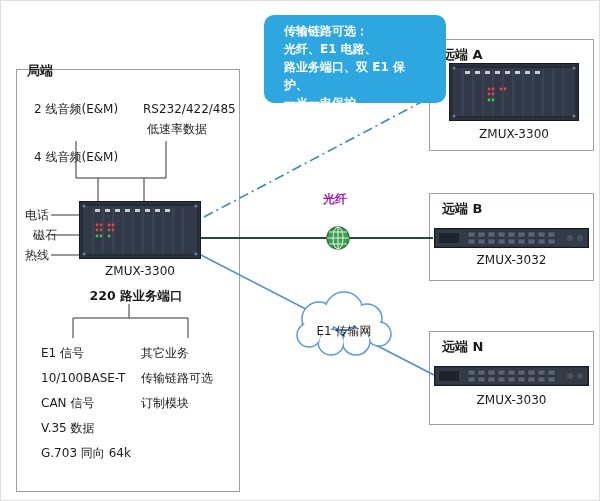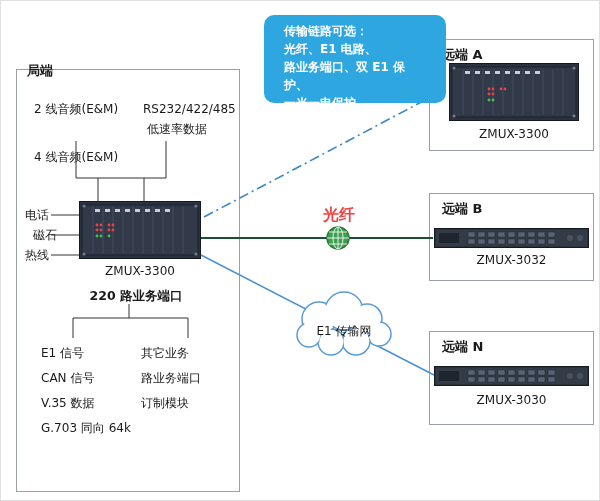--- a/index.html
+++ b/index.html
@@ -11,21 +11,21 @@
   .abs{position:absolute;}
   .txt{font-size:12px;line-height:15px;white-space:nowrap;}
   .bold{font-weight:bold;}
   .box{border:1px solid #9aa0a6;background:#ffffff;z-index:1;}
   .center{text-align:center;}
   .overlay{position:absolute;left:0;top:0;width:600px;height:501px;z-index:2;pointer-events:none;}
   .callout{
     left:263px;top:14px;width:142px;height:74px;background:#2ea7e0;border-radius:10px;
     color:#fff;font-size:12px;font-weight:bold;line-height:18px;padding:7px 20px;z-index:3;
   }
-  .fiber-label{left:322px;top:204px;color:#ef4444;font-weight:bold;font-size:16px;z-index:3;}
+  .fiber-label{left:322px;top:190px;color:#a21caf;font-weight:bold;font-size:12px;z-index:3;}
   .cloud-label{left:300px;top:322px;width:86px;text-align:center;font-size:12px;z-index:3;}
   .device{z-index:1;}
   .col{font-size:12px;line-height:25px;text-align:left;z-index:1;}
 </style>
 </head>
 <body>
 
 <div class="canvas">
 
   <div class="abs box" style="left:15px;top:68px;width:222px;height:421px;"></div>
@@ -88,27 +88,28 @@
           <circle cx="117" cy="53" r="1.6"></circle>
       </g>
     </svg>
   </div>
 
   <div class="abs txt center" style="left:78px;top:263px;width:122px;z-index:1;">ZMUX-3300</div>
   <div class="abs txt bold center" style="left:55px;top:287px;width:160px;font-size:12.5px;z-index:1;">220 路业务端口</div>
 
   <div class="abs col" style="left:40px;top:340px;width:130px;">
     <div>E1 信号</div>
+    <div>10/100BASE-T</div>
     <div>CAN 信号</div>
     <div>V.35 数据</div>
     <div>G.703 同向 64k</div>
   </div>
   <div class="abs col" style="left:140px;top:340px;width:95px;">
     <div>其它业务</div>
-    <div>路业务端口</div>
+    <div>传输链路可选</div>
     <div>订制模块</div>
   </div>
 
   <div class="abs box" style="left:428px;top:38px;width:163px;height:110px;"></div>
   <div class="abs txt bold" style="left:441px;top:46px;font-size:13px;z-index:1;">远端  A</div>
   <div class="abs device" style="left:448px;top:62px;width:130px;height:58px;">
     <svg width="130" height="58" viewBox="0 0 130 58">
       <rect x="0.5" y="0.5" width="129" height="57" fill="#2b3240" stroke="#14181f"></rect>
       <rect x="3" y="4" width="124" height="50" fill="#323a4a" stroke="#1c212b"></rect>
       <g stroke="#434c5e" stroke-width="1">

